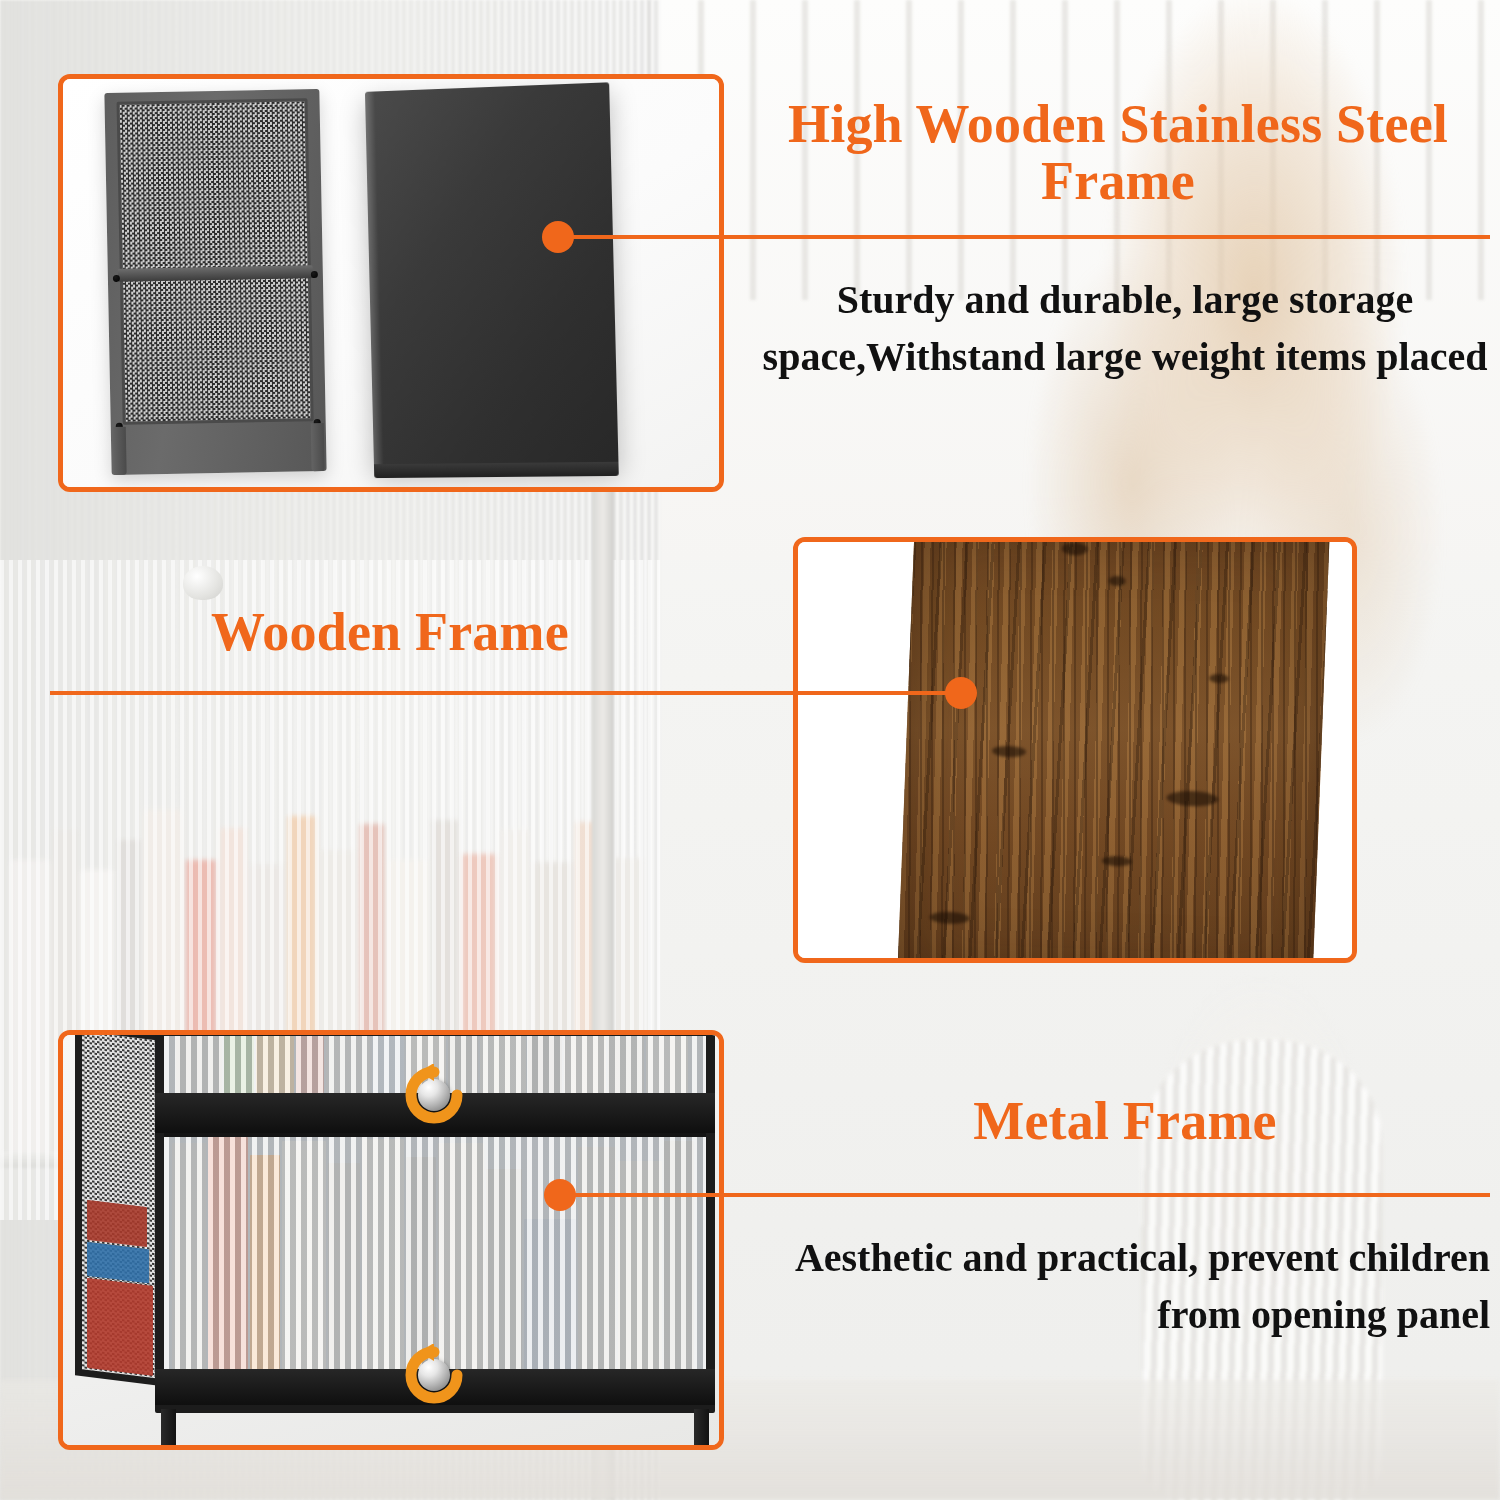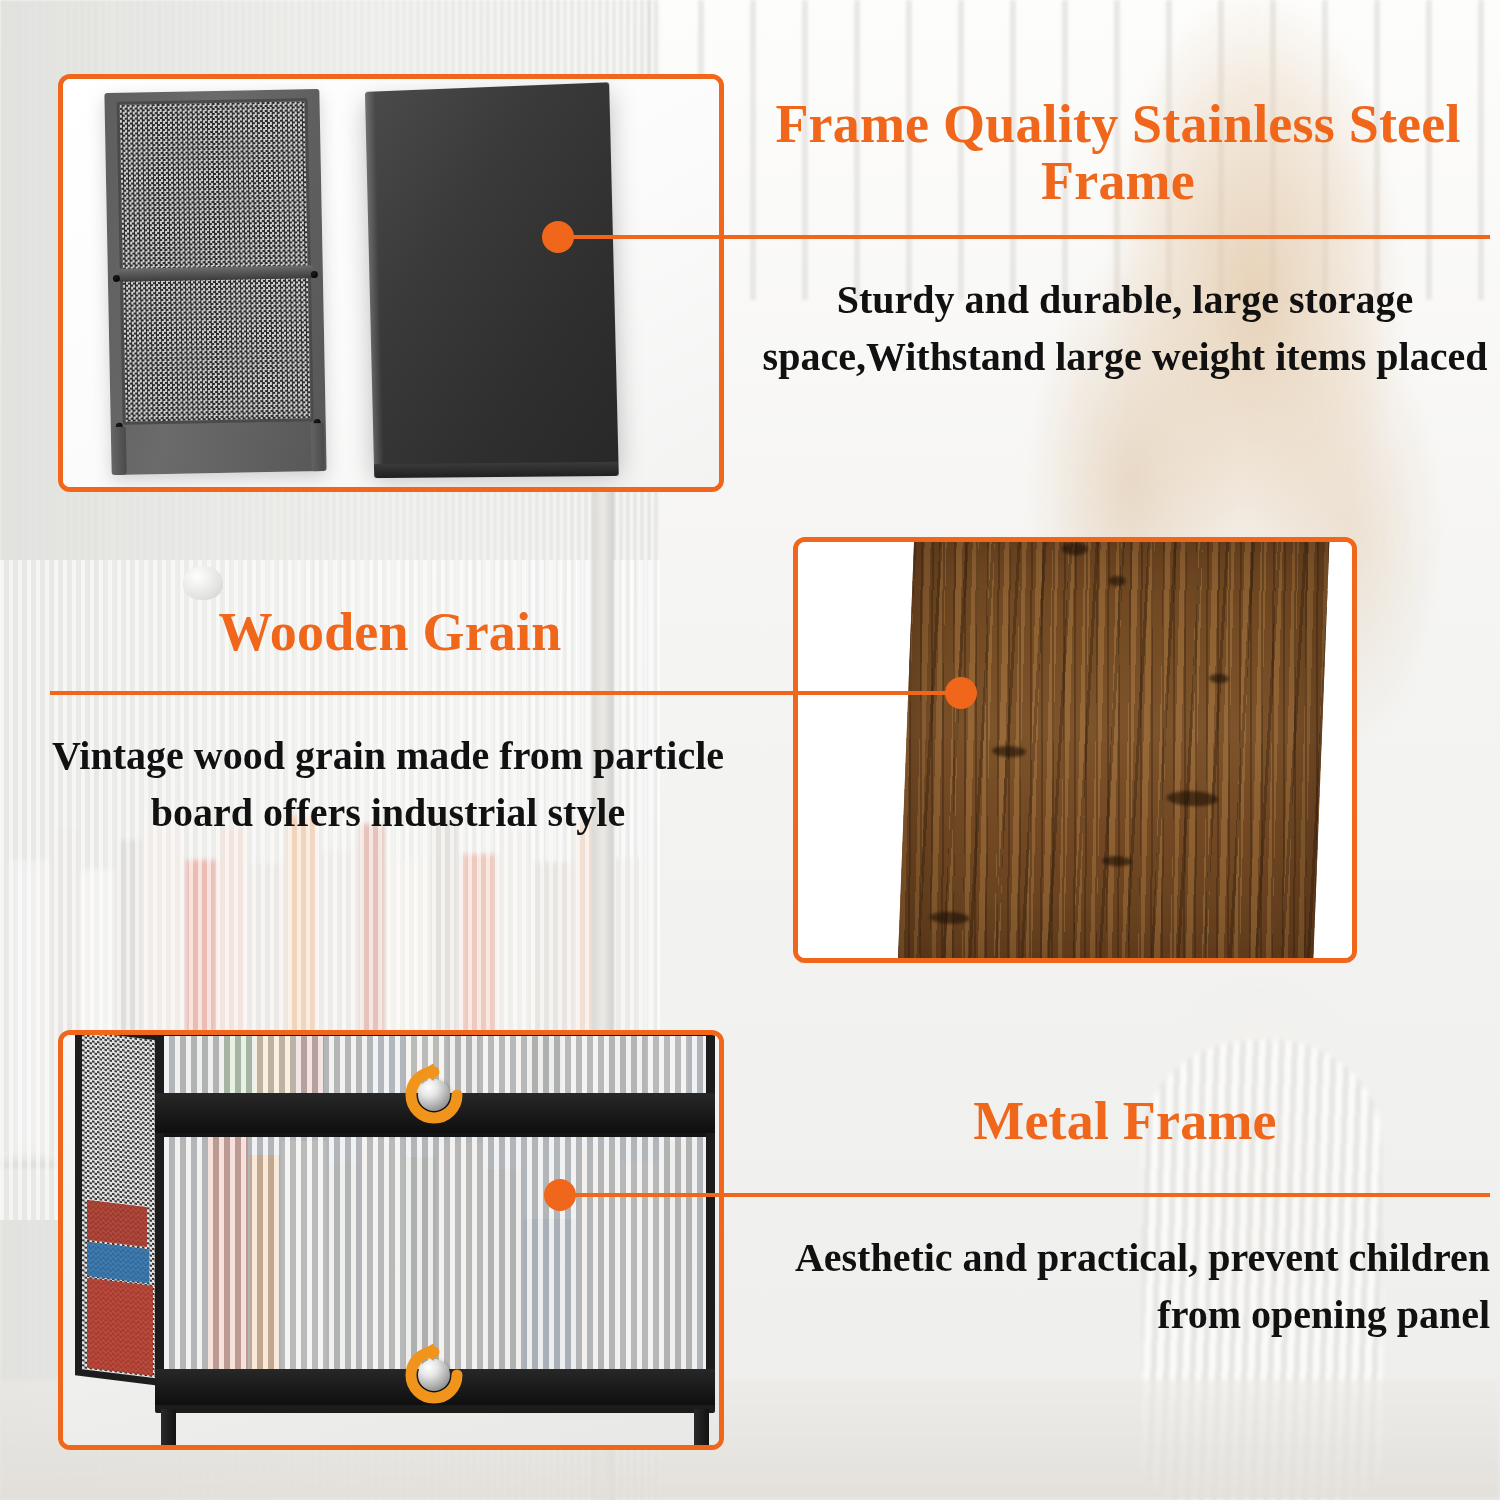--- a/index.html
+++ b/index.html
@@ -288,21 +288,21 @@
 
     <div class="dark-panel">
       <div class="dark-panel-edge"></div>
     </div>
   </div>
 
   <div class="dot" style="left:542px;top:221px;width:32px;height:32px;"></div>
   <div class="line-h" style="left:570px;top:235px;width:920px;"></div>
 
   <div class="txt" style="left:746px;top:96px;width:744px;">
-    <div class="headline" style="font-size:54px;text-align:center;">Frame Quality Stainless Steel Frame</div>
+    <div class="headline" style="font-size:54px;text-align:center;">High Wooden Stainless Steel Frame</div>
   </div>
   <div class="txt" style="left:760px;top:272px;width:730px;">
     <div class="body" style="font-size:40px;text-align:center;">Sturdy and durable, large storage space,Withstand large weight items placed</div>
   </div>
 
   <div class="panel" style="left:793px;top:537px;width:564px;height:426px;">
     <div class="p2-bg"></div>
     <div class="wood">
       <div class="wood-knot" style="left:148px;top:24px;width:26px;height:13px;"></div>
       <div class="wood-knot" style="left:196px;top:56px;width:17px;height:10px;"></div>
@@ -311,24 +311,21 @@
       <div class="wood-knot" style="left:200px;top:336px;width:30px;height:10px;"></div>
       <div class="wood-knot" style="left:30px;top:398px;width:40px;height:12px;"></div>
       <div class="wood-knot" style="left:300px;top:150px;width:20px;height:9px;"></div>
     </div>
   </div>
 
   <div class="dot" style="left:945px;top:677px;width:32px;height:32px;"></div>
   <div class="line-h" style="left:50px;top:691px;width:900px;"></div>
 
   <div class="txt" style="left:60px;top:604px;width:660px;">
-    <div class="headline" style="font-size:54px;text-align:center;">Wooden Grain</div>
-  </div>
-  <div class="txt" style="left:48px;top:728px;width:680px;">
-    <div class="body" style="font-size:40px;text-align:center;">Vintage wood grain made from particle board offers industrial style</div>
+    <div class="headline" style="font-size:54px;text-align:center;">Wooden Frame</div>
   </div>
 
   <div class="panel" style="left:58px;top:1030px;width:666px;height:420px;">
     <div class="p3-bg"></div>
 
     <div class="cab">
 
       <div class="cab-side"></div>
       <div class="cab-side-books">
         <div class="book" style="left:4px;width:66px;height:90px;background:#b23a2c;"></div>

